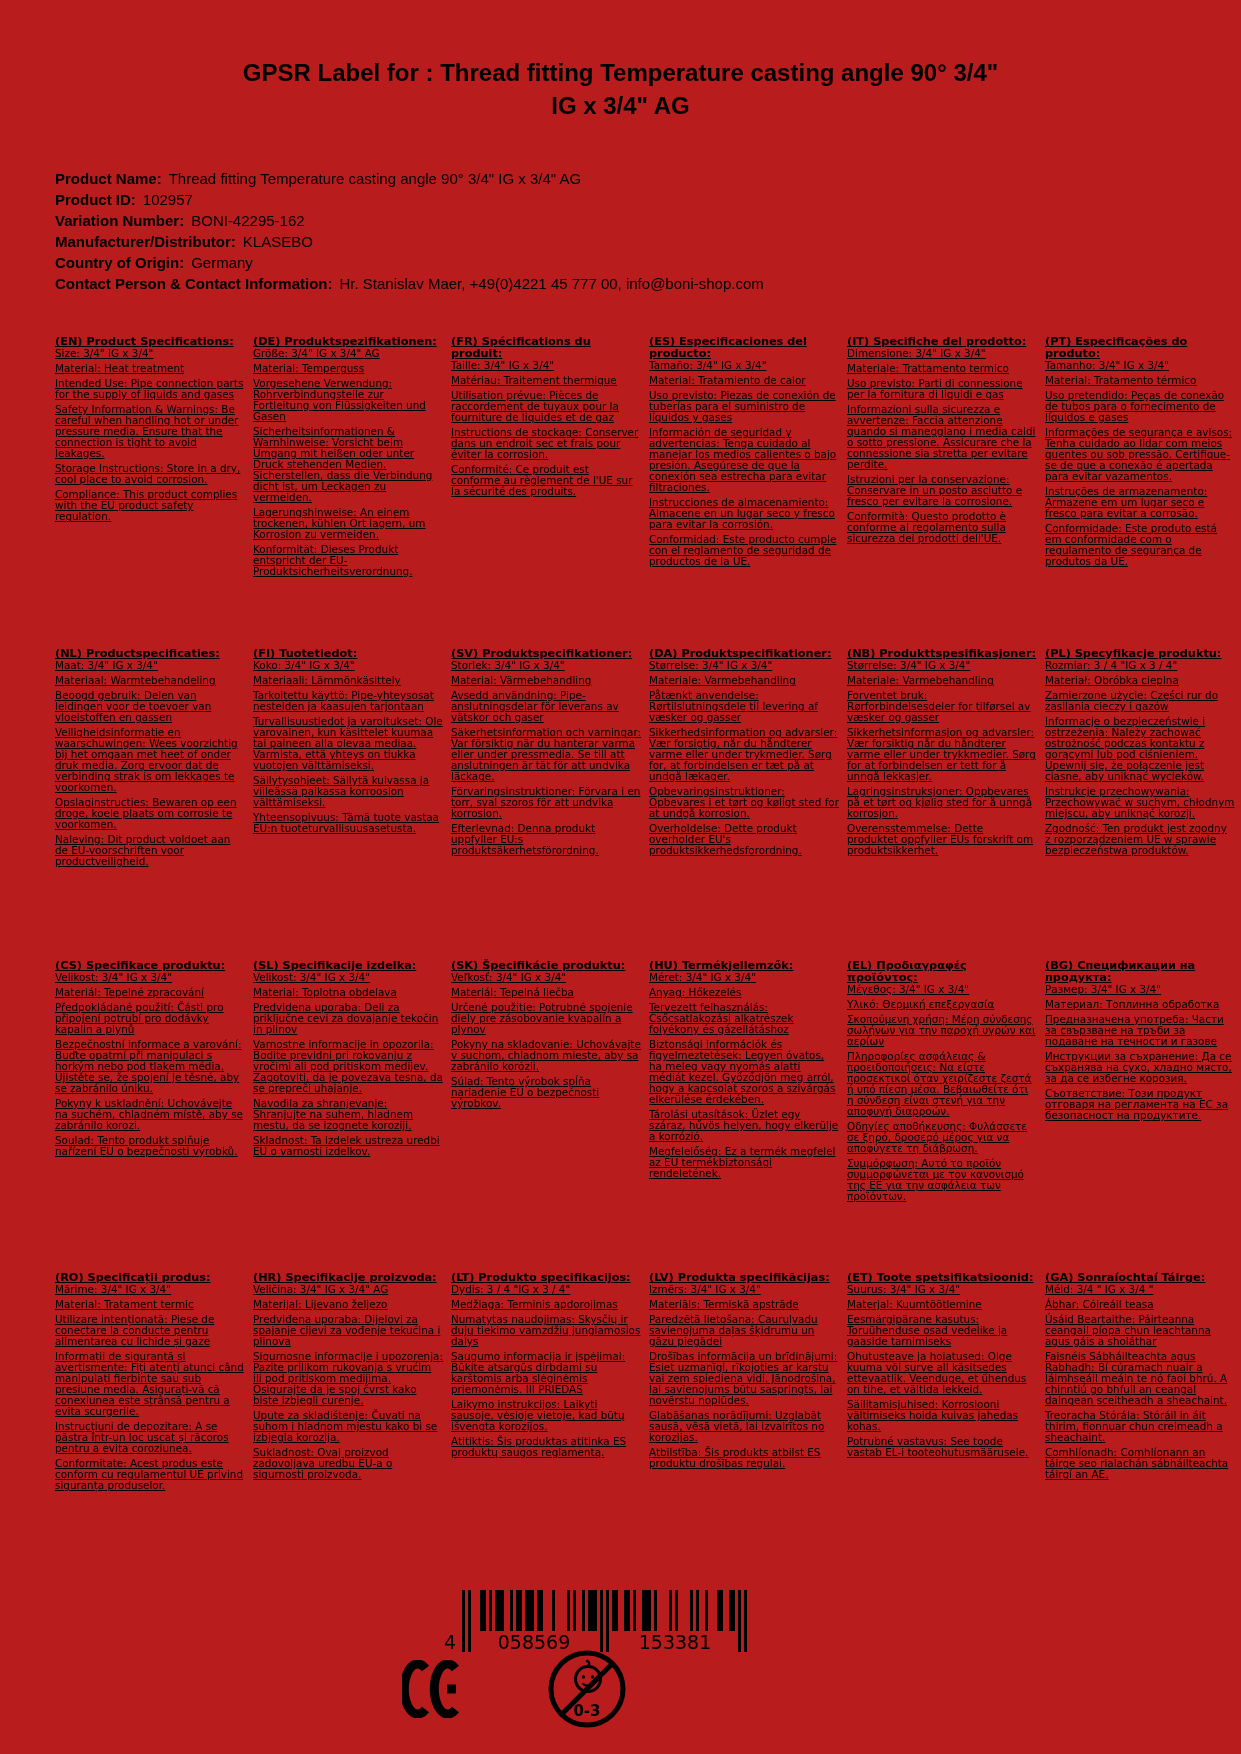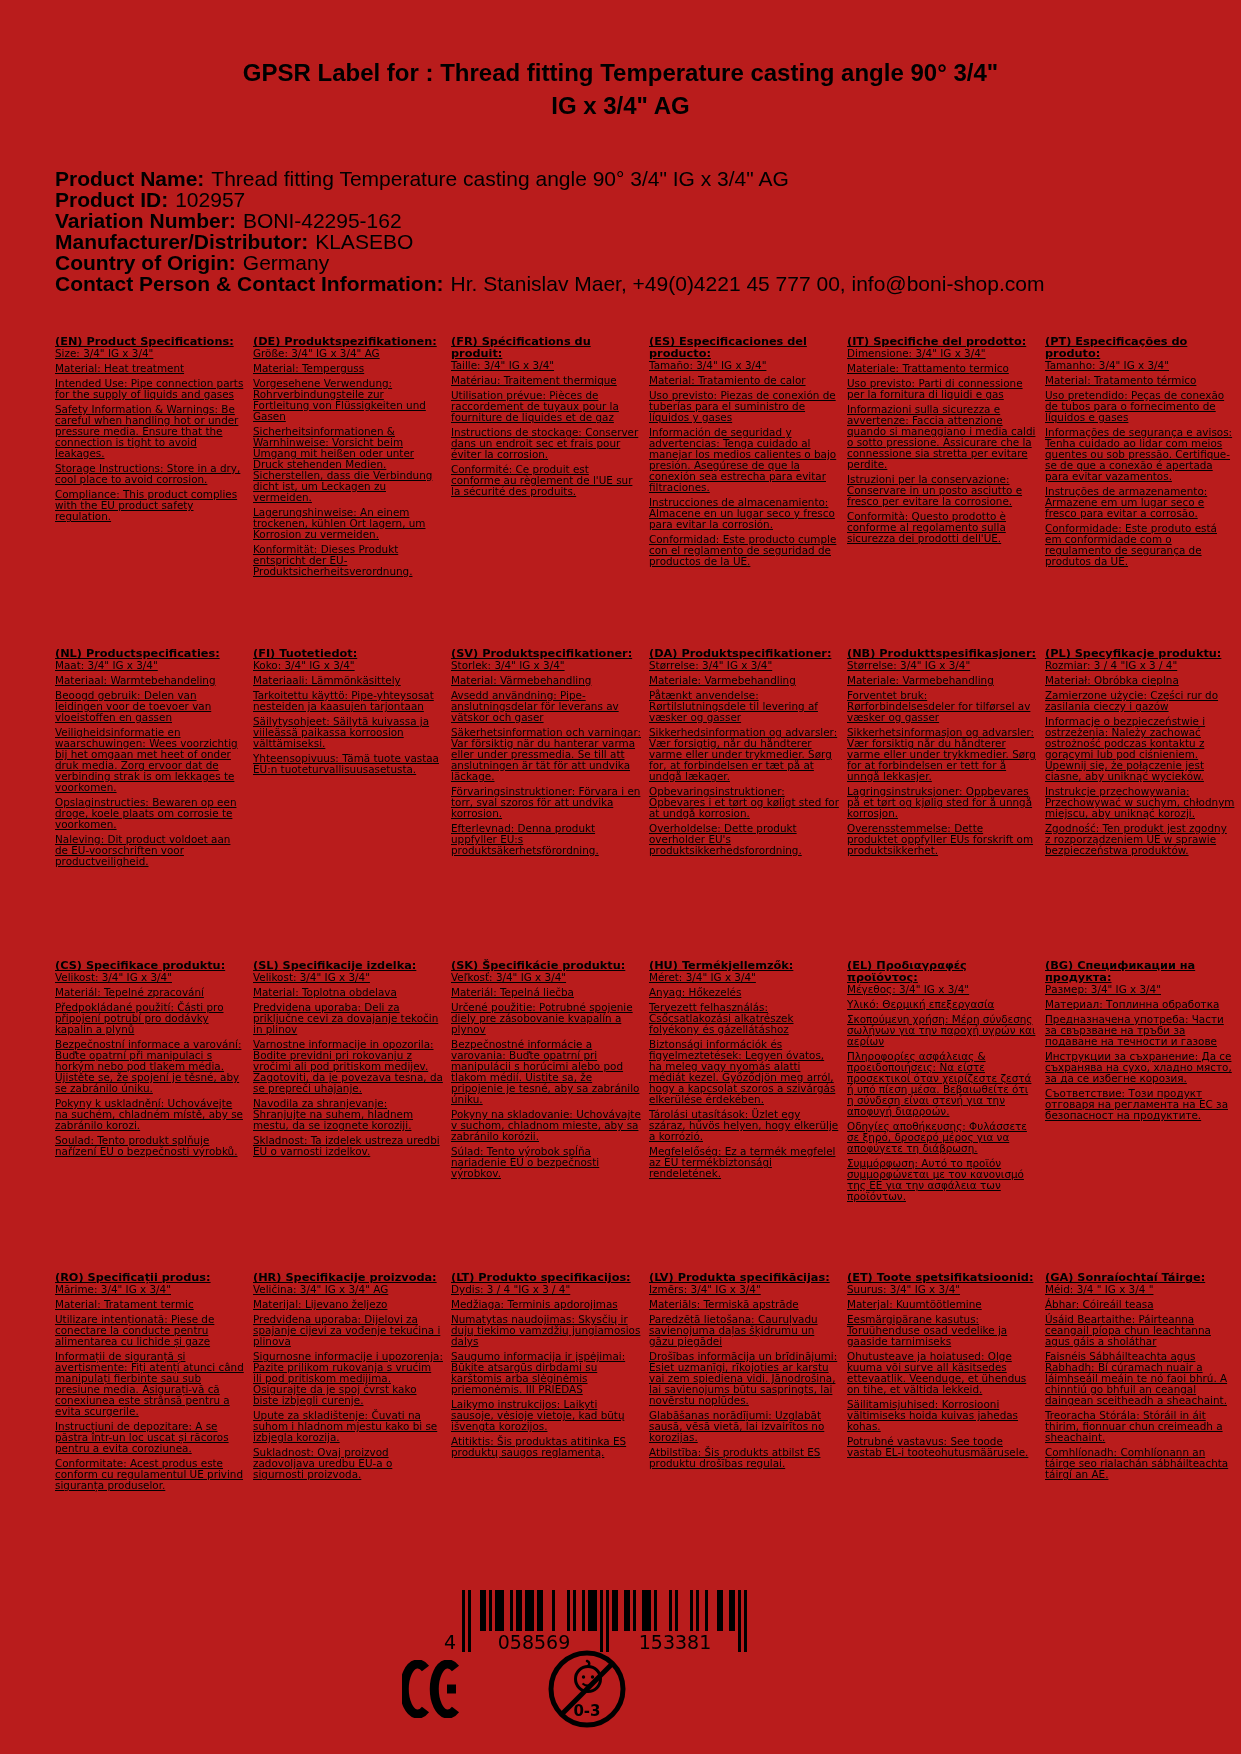--- a/index.html
+++ b/index.html
@@ -2,21 +2,21 @@
 <html><head>
 <meta charset="utf-8">
 <style>
   html,body{margin:0;padding:0;background:#fff;}
   #page{position:relative;width:1241px;height:1754px;background:#b91c1c;color:#000;overflow:hidden;
         font-family:"DejaVu Sans",sans-serif;}
   
   #doc-title{position:absolute;top:56px;left:0;width:100%;text-align:center;
              font-family:"Liberation Sans",sans-serif;font-weight:bold;font-size:24px;line-height:33px;}
   #product-info{position:absolute;top:168px;left:55px;right:40px;
-                font-family:"Liberation Sans",sans-serif;font-size:21px;line-height:21px;}
+                font-family:"Liberation Sans",sans-serif;font-size:15px;line-height:21px;}
   .pi-row{white-space:nowrap;}
   .pi-label{font-weight:bold;}
   .pi-value{margin-left:7px;}
   
   #spec-grid{position:absolute;top:336px;left:55px;width:1180px;
              display:grid;grid-template-columns:repeat(6,190px);grid-template-rows:repeat(4,312px);
              column-gap:8px;}
   .spec-block{font-size:10.4px;line-height:11px;letter-spacing:0;text-decoration:underline;}
   .spec-title{font-weight:bold;font-size:11.3px;line-height:12px;}
   .spec-block p{margin:0;}
@@ -107,20 +107,21 @@
         <p>Beoogd gebruik: Delen van leidingen voor de toevoer van vloeistoffen en gassen</p>
         <p>Veiligheidsinformatie en waarschuwingen: Wees voorzichtig bij het omgaan met heet of onder druk media. Zorg ervoor dat de verbinding strak is om lekkages te voorkomen.</p>
         <p>Opslaginstructies: Bewaren op een droge, koele plaats om corrosie te voorkomen.</p>
         <p>Naleving: Dit product voldoet aan de EU-voorschriften voor productveiligheid.</p>
       </div>
       <div class="spec-block">
         <div class="spec-title">(FI) Tuotetiedot:</div>
         <p>Koko: 3/4" IG x 3/4"</p>
         <p>Materiaali: Lämmönkäsittely</p>
         <p>Tarkoitettu käyttö: Pipe-yhteysosat nesteiden ja kaasujen tarjontaan</p>
+        <p>Turvallisuustiedot ja varoitukset: Ole varovainen, kun käsittelet kuumaa tai paineen alla olevaa mediaa. Varmista, että yhteys on tiukka vuotojen välttämiseksi.</p>
         <p>Säilytysohjeet: Säilytä kuivassa ja viileässä paikassa korroosion välttämiseksi.</p>
         <p>Yhteensopivuus: Tämä tuote vastaa EU:n tuoteturvallisuusasetusta.</p>
       </div>
       <div class="spec-block">
         <div class="spec-title">(SV) Produktspecifikationer:</div>
         <p>Storlek: 3/4" IG x 3/4"</p>
         <p>Material: Värmebehandling</p>
         <p>Avsedd användning: Pipe-anslutningsdelar för leverans av vätskor och gaser</p>
         <p>Säkerhetsinformation och varningar: Var försiktig när du hanterar varma eller under pressmedia. Se till att anslutningen är tät för att undvika läckage.</p>
         <p>Förvaringsinstruktioner: Förvara i en torr, sval szoros för att undvika korrosion.</p>
@@ -169,21 +170,20 @@
         <p>Predvidena uporaba: Deli za priključne cevi za dovajanje tekočin in plinov</p>
         <p>Varnostne informacije in opozorila: Bodite previdni pri rokovanju z vročimi ali pod pritiskom medijev. Zagotoviti, da je povezava tesna, da se prepreči uhajanje.</p>
         <p>Navodila za shranjevanje: Shranjujte na suhem, hladnem mestu, da se izognete koroziji.</p>
         <p>Skladnost: Ta izdelek ustreza uredbi EU o varnosti izdelkov.</p>
       </div>
       <div class="spec-block">
         <div class="spec-title">(SK) Špecifikácie produktu:</div>
         <p>Veľkosť: 3/4" IG x 3/4"</p>
         <p>Materiál: Tepelná liečba</p>
         <p>Určené použitie: Potrubné spojenie diely pre zásobovanie kvapalín a plynov</p>
-        <p>Bezpečnostné informácie a varovania: Buďte opatrní pri manipulácii s horúcimi alebo pod tlakom médií. Uistite sa, že pripojenie je tesné, aby sa zabránilo úniku.</p>
         <p>Pokyny na skladovanie: Uchovávajte v suchom, chladnom mieste, aby sa zabránilo korózii.</p>
         <p>Súlad: Tento výrobok spĺňa nariadenie EÚ o bezpečnosti výrobkov.</p>
       </div>
       <div class="spec-block">
         <div class="spec-title">(HU) Termékjellemzők:</div>
         <p>Méret: 3/4" IG x 3/4"</p>
         <p>Anyag: Hőkezelés</p>
         <p>Tervezett felhasználás: Csőcsatlakozási alkatrészek folyékony és gázellátáshoz</p>
         <p>Biztonsági információk és figyelmeztetések: Legyen óvatos, ha meleg vagy nyomás alatti médiát kezel. Győződjön meg arról, hogy a kapcsolat szoros a szivárgás elkerülése érdekében.</p>
         <p>Tárolási utasítások: Üzlet egy száraz, hűvös helyen, hogy elkerülje a korrózió.</p>

